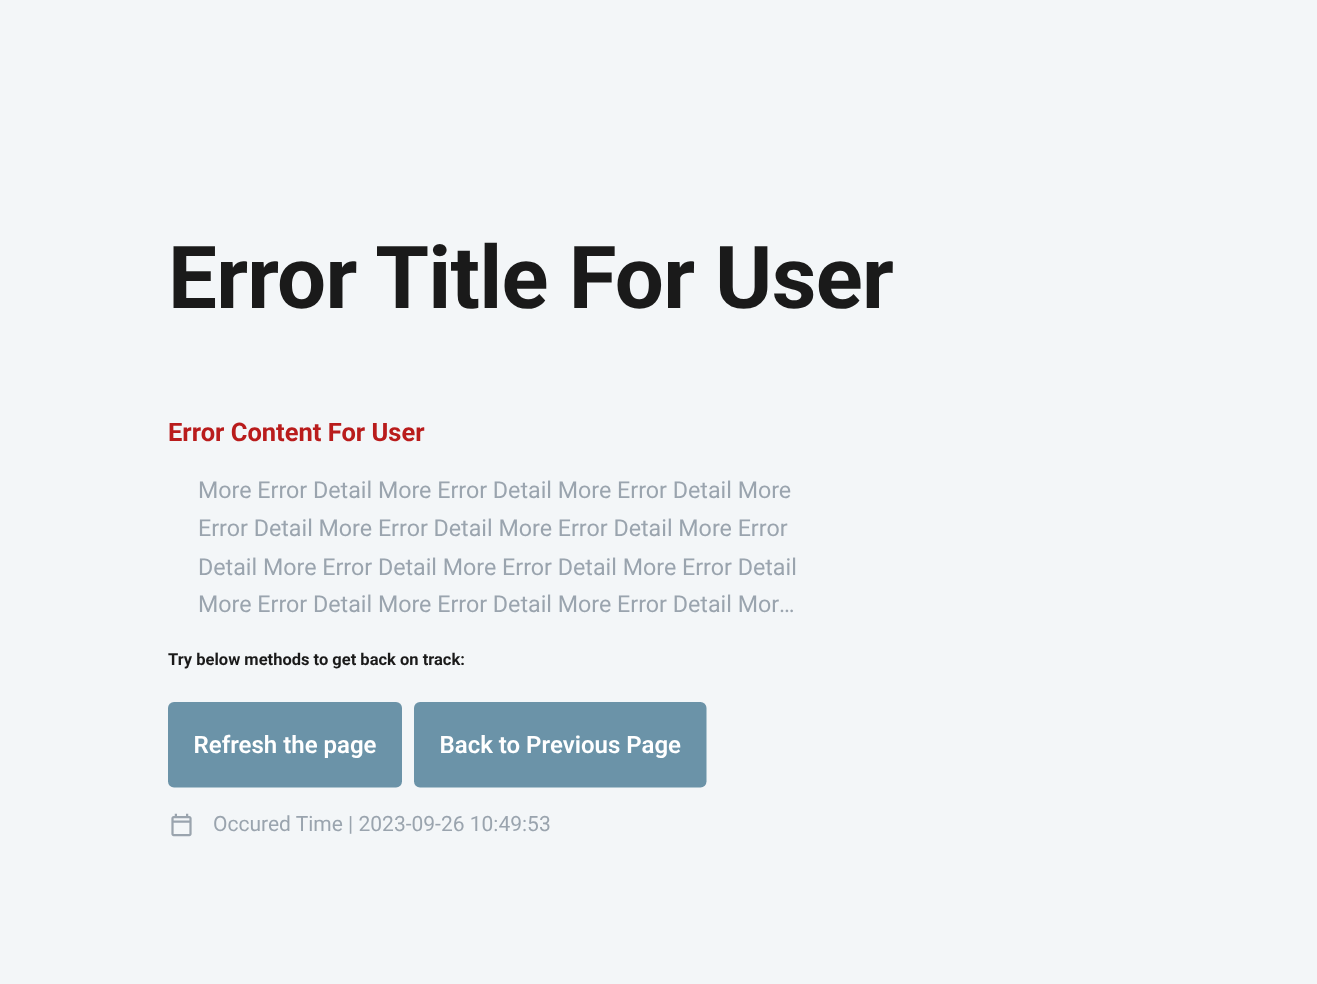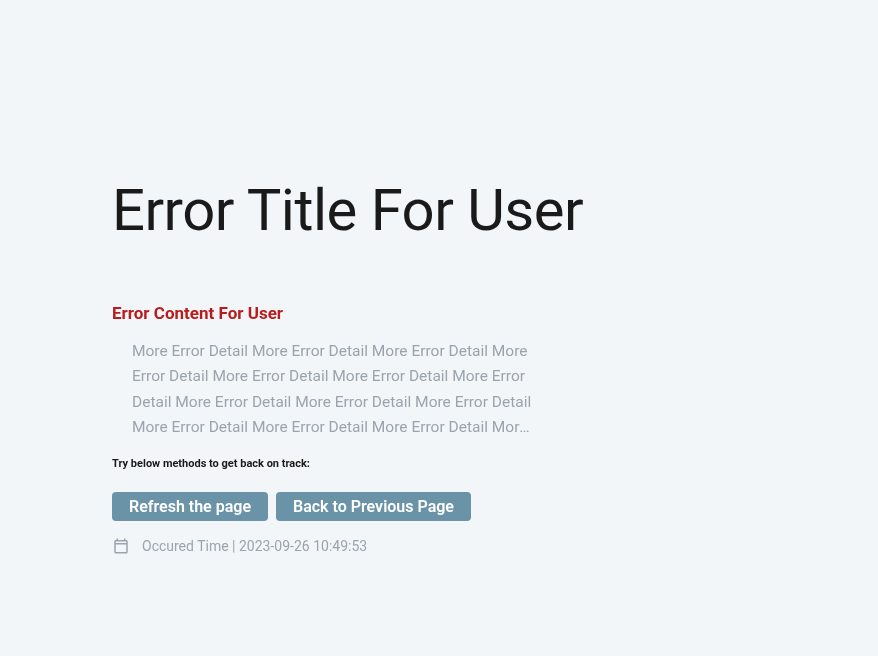--- a/index.html
+++ b/index.html
@@ -12,26 +12,25 @@
       background-color: #f3f6f8;
       width: 878px;
       height: 656px;
       overflow: hidden;
     }
     .container {
       padding: 155px 112px 0 112px;
     }
     .error-title {
       font-size: 58px;
-      font-weight: 400;
+      font-weight: 700;
       color: #1a1a1a;
       line-height: 1.1;
       margin-bottom: 60px;
       letter-spacing: -0.5px;
-      margin-top: 24px;
     }
     .error-content-label {
       font-size: 17px;
       font-weight: 700;
       color: #b91c1c;
       margin-bottom: 16px;
     }
     .error-detail {
       font-size: 15.5px;
       color: #9aa4ae;
@@ -53,21 +52,21 @@
     }
     .button-row {
       display: flex;
       gap: 8px;
       margin-bottom: 16px;
     }
     .btn {
       background-color: #6b93a8;
       color: #ffffff;
       border: none;
-      padding: 5px 17px;
+      padding: 19px 17px;
       font-size: 16px;
       font-weight: 600;
       border-radius: 4px;
       cursor: pointer;
       font-family: inherit;
     }
     .timestamp-row {
       display: flex;
       align-items: center;
       gap: 12px;

